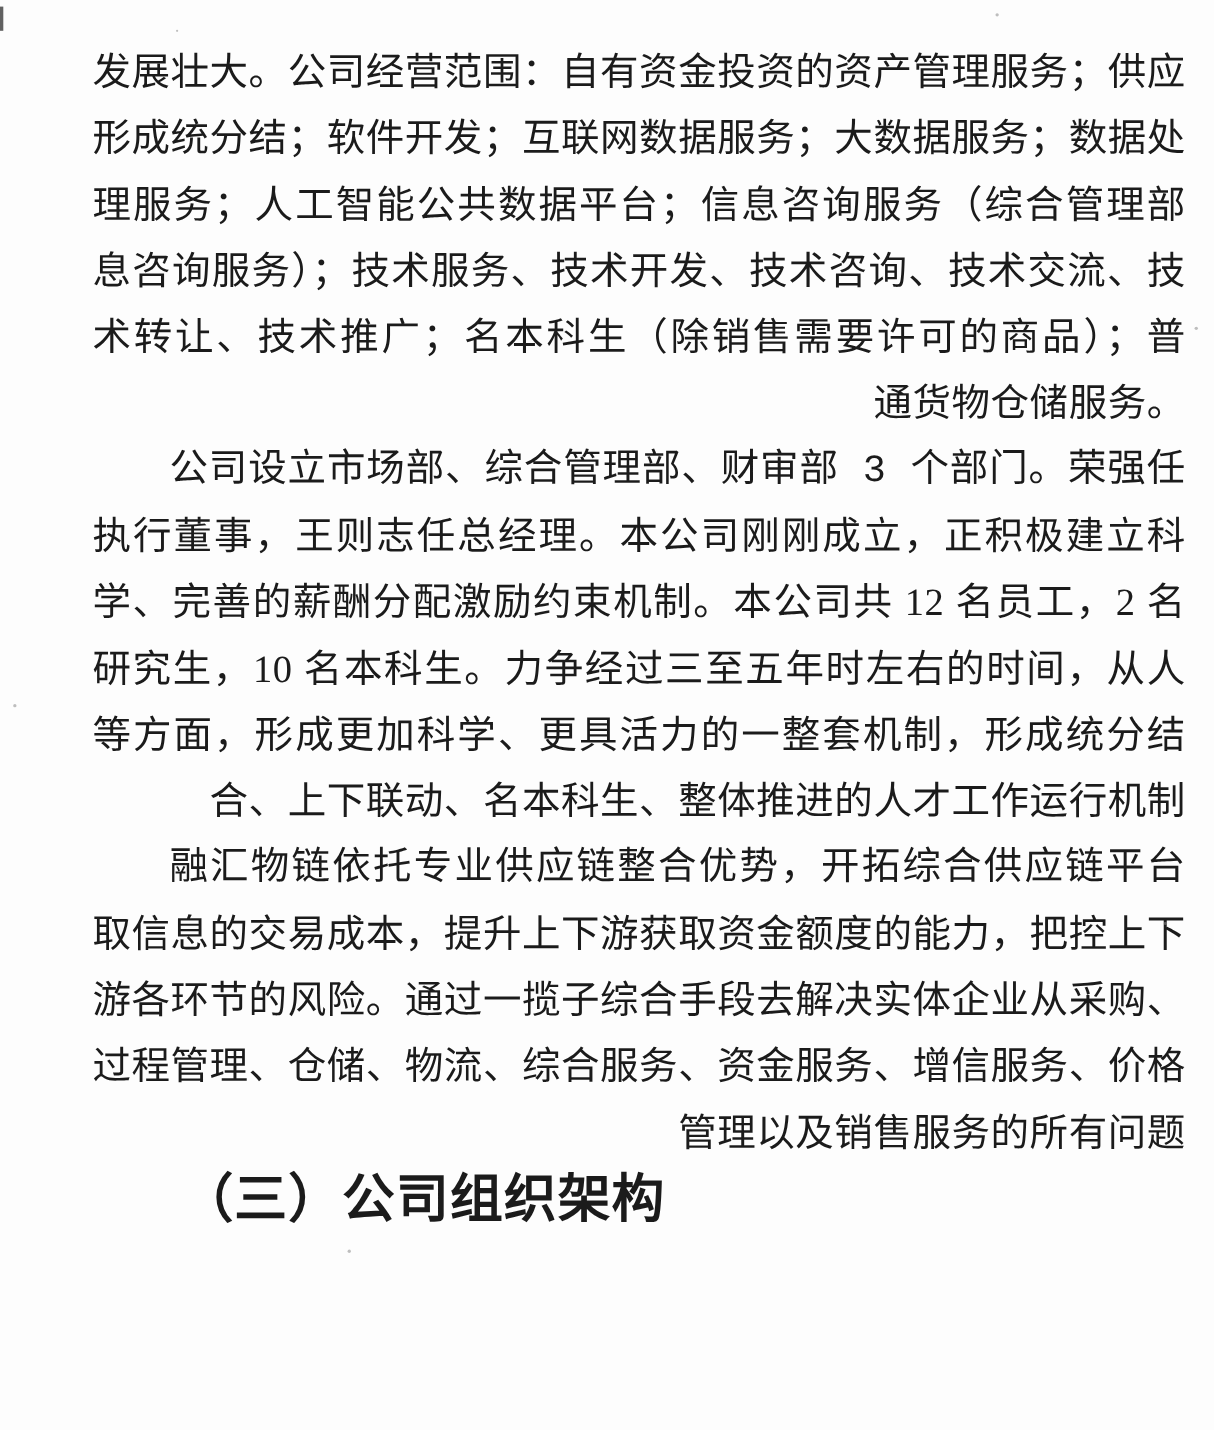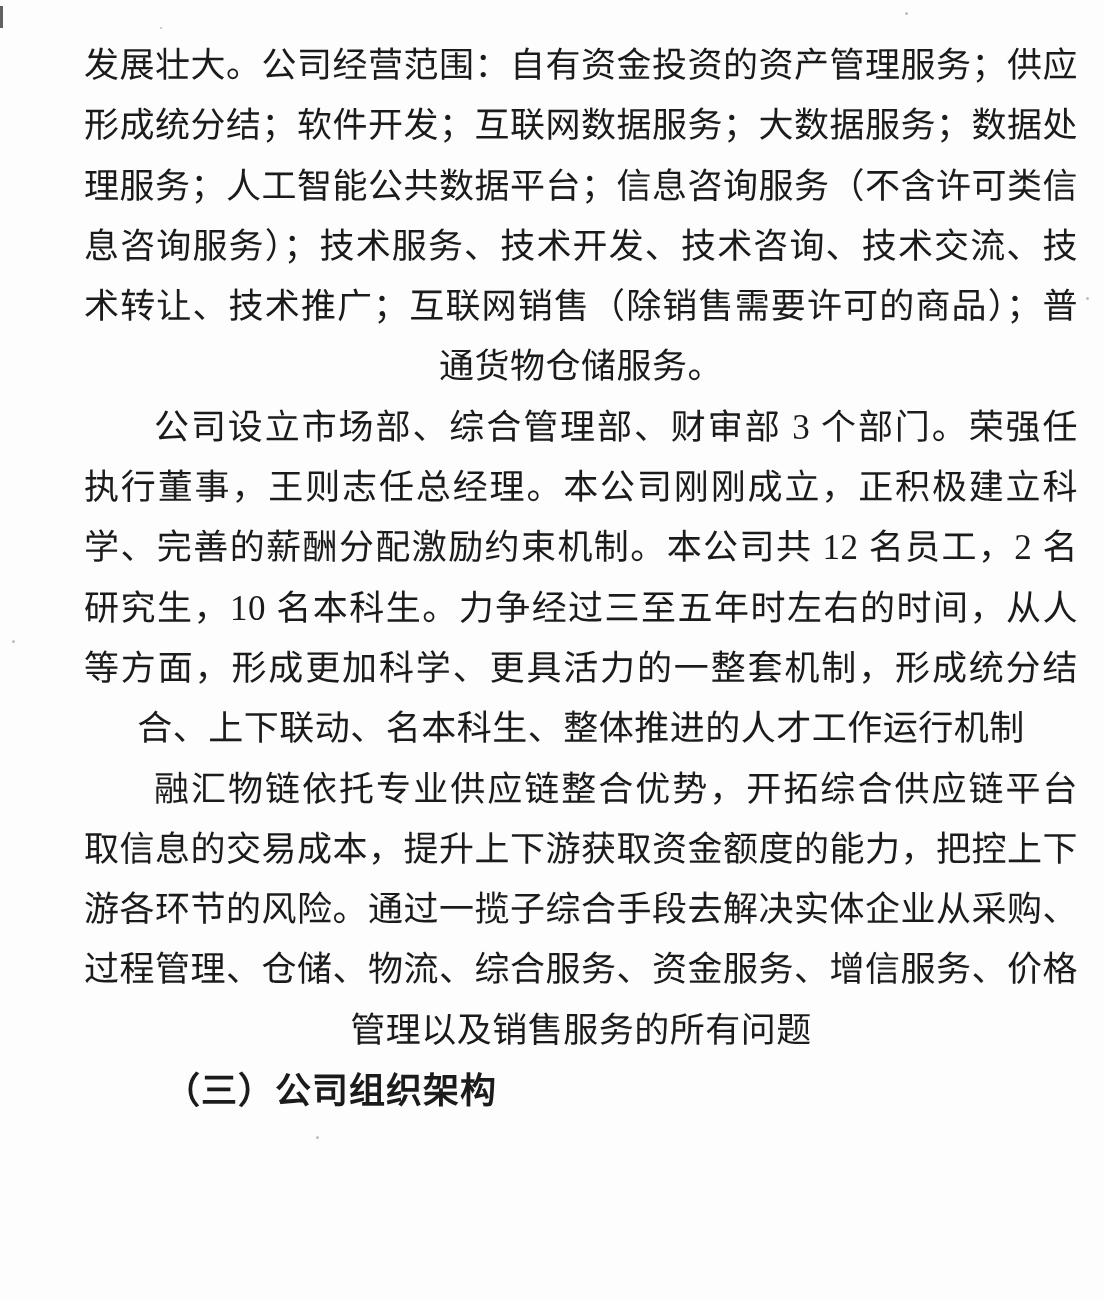--- a/index.html
+++ b/index.html
@@ -30,28 +30,29 @@
     height: 60.3px;
     line-height: 60.3px;
     letter-spacing: 0.5px;
     overflow: visible;
   }
   .justify {
     text-align: justify;
     text-align-last: justify;
   }
   .plain {
-    text-align: center;
+    text-align: right;
   }
   .indent {
     text-indent: 70px;
+    font-family: Liberation Mono, monospace;
   }
   .heading {
     font-weight: bold;
-    font-size: 36px;
+    font-size: 48px;
     text-indent: 80px;
     text-align: left;
     letter-spacing: 1px;
   }
   
   .speck {
     position: absolute;
     background: #8a8a8a;
     border-radius: 50%;
     opacity: 0.55;
@@ -76,23 +77,23 @@
 </head>
 <body>
 
 <div class="page">
   <div class="edge-mark"></div>
 
   <div class="textblock">
 
     <p class="line justify">发展壮大。公司经营范围：自有资金投资的资产管理服务；供应</p>
     <p class="line justify">形成统分结；软件开发；互联网数据服务；大数据服务；数据处</p>
-    <p class="line justify">理服务；人工智能公共数据平台；信息咨询服务（不含许可类信</p>
+    <p class="line justify">理服务；人工智能公共数据平台；信息咨询服务（综合管理部</p>
     <p class="line justify">息咨询服务）；技术服务、技术开发、技术咨询、技术交流、技</p>
-    <p class="line justify">术转让、技术推广；互联网销售（除销售需要许可的商品）；普</p>
+    <p class="line justify">术转让、技术推广；名本科生（除销售需要许可的商品）；普</p>
     <p class="line plain">通货物仓储服务。</p>
 
     <p class="line justify indent">公司设立市场部、综合管理部、财审部 3 个部门。荣强任</p>
     <p class="line justify">执行董事，王则志任总经理。本公司刚刚成立，正积极建立科</p>
     <p class="line justify">学、完善的薪酬分配激励约束机制。本公司共 12 名员工，2 名</p>
     <p class="line justify">研究生，10 名本科生。力争经过三至五年时左右的时间，从人</p>
     <p class="line justify">等方面，形成更加科学、更具活力的一整套机制，形成统分结</p>
     <p class="line plain">合、上下联动、名本科生、整体推进的人才工作运行机制</p>
 
     <p class="line justify indent">融汇物链依托专业供应链整合优势，开拓综合供应链平台</p>

